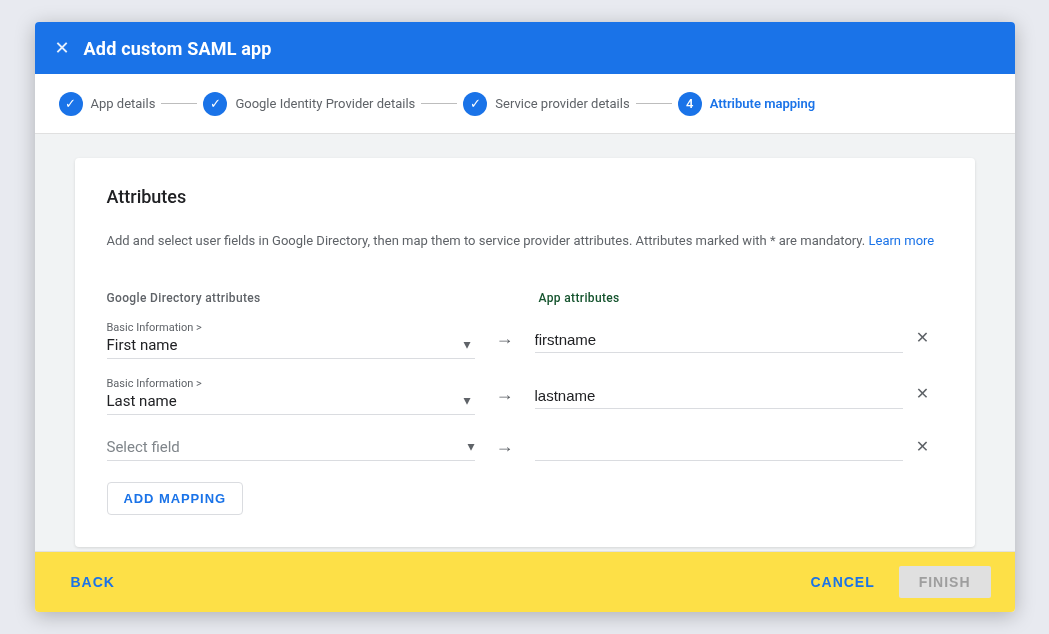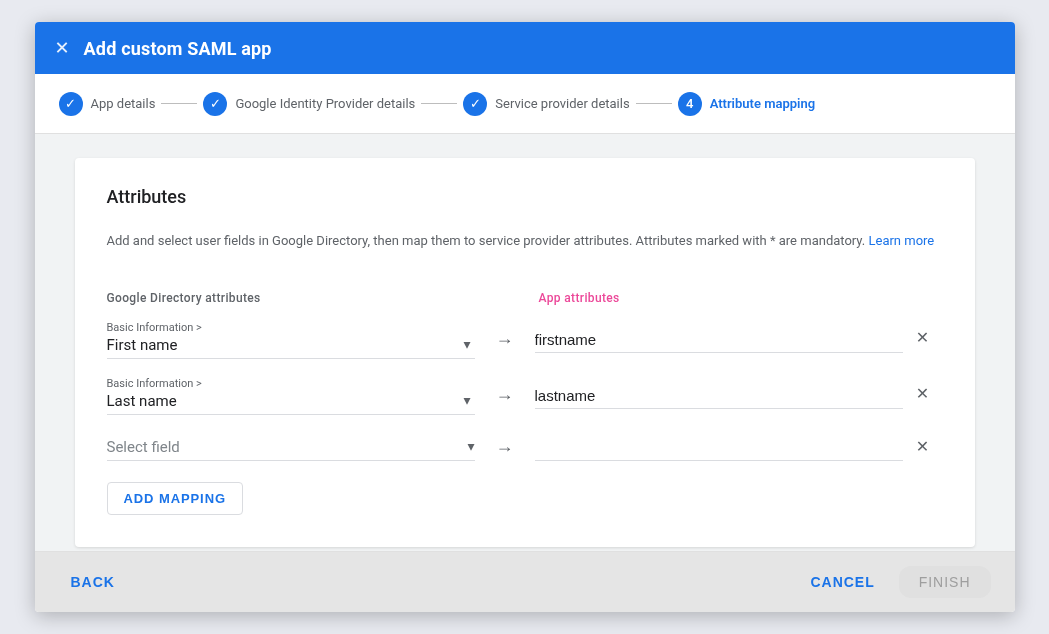--- a/index.html
+++ b/index.html
@@ -139,21 +139,21 @@
       text-transform: none;
       letter-spacing: 0.03em;
       padding-bottom: 8px;
     }
     .col-arrow-spacer {
       width: 60px;
     }
     .col-app {
       flex: 1;
       font-size: 12px;
-      color: #ec4899;
+      color: #14532d;
       font-weight: 500;
       letter-spacing: 0.03em;
       padding-bottom: 8px;
     }
     .col-remove-spacer {
       width: 32px;
     }
     
     .mapping-row {
       display: flex;
@@ -243,21 +243,21 @@
       color: #1a73e8;
       font-size: 13px;
       font-weight: 600;
       letter-spacing: 0.07em;
       padding: 8px 16px;
       cursor: pointer;
       text-transform: uppercase;
     }
     
     .dialog-footer {
-      background: #e5e5e5;
+      background: #fde047;
       border-top: 1px solid #e0e0e0;
       padding: 14px 24px;
       display: flex;
       align-items: center;
       justify-content: space-between;
     }
     .footer-left {
       display: flex;
     }
     .footer-right {
@@ -274,25 +274,25 @@
       cursor: pointer;
       padding: 8px 12px;
       border-radius: 4px;
       text-transform: uppercase;
     }
     .btn-finish {
       background: #e0e0e0;
       border: none;
       color: #9e9e9e;
       font-size: 14px;
-      font-weight: 400;
+      font-weight: 700;
       letter-spacing: 0.07em;
       cursor: not-allowed;
       padding: 8px 20px;
-      border-radius: 12px;
+      border-radius: 2px;
       text-transform: uppercase;
     }
   </style>
 </head>
 <body>
 
 <div class="dialog">
 
   <div class="dialog-header">
     <span class="close-icon">✕</span>

